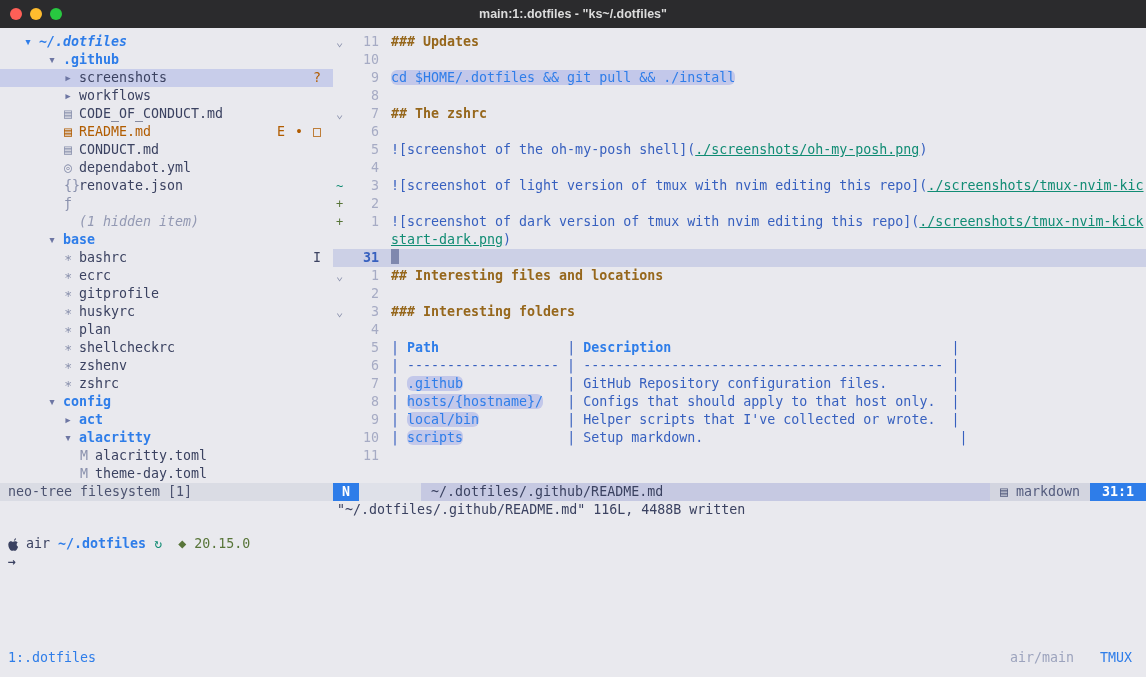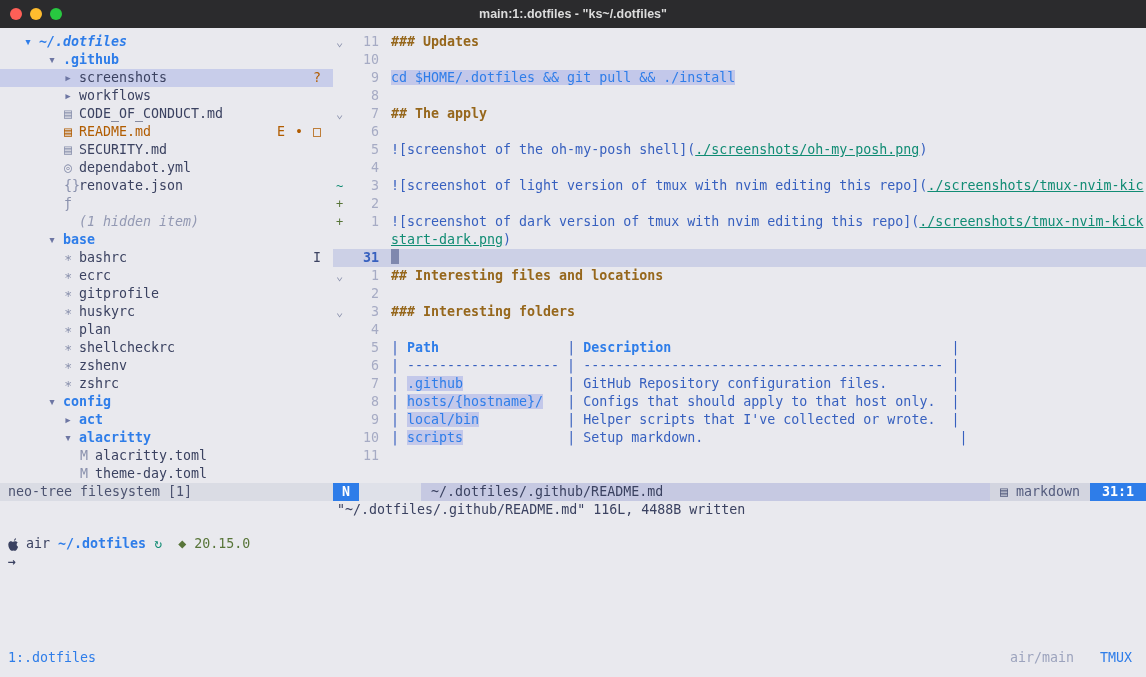--- a/index.html
+++ b/index.html
@@ -38,21 +38,21 @@
   .erow { height:18px; flex:none; display:flex; white-space:pre; overflow:hidden; }
   .erow.cur { background:#ccd0e6; }
   .emark { width:16px; flex:none; padding-left:3px; font-size:12px; color:#8a91ad; }
   .emark.add{ color:#587539; } .emark.change{ color:#118c74; } .emark.fold{ color:#8a91ad; }
   .enum { width:30px; flex:none; text-align:right; color:#a6abc4; }
   .enum.curn { color:#3760bf; font-weight:700; }
   .etext { padding-left:12px; flex:1; min-width:0; }
   .sg-fg{ color:#3760bf; }
   .sg-h{ color:#96671c; font-weight:700; }
   .sg-url{ color:#118c74; text-decoration:underline; }
-  .sg-code{ color:#2e7de9; background:#c3c8ea; border-radius:0; }
+  .sg-code{ color:#2e7de9; background:#c3c8ea; border-radius:6px; }
   .sg-th{ color:#2e7de9; font-weight:700; }
   .sg-pipe{ color:#3760bf; }
   .cursorblk { display:inline-block; width:8px; height:15px; background:#7f88ae; vertical-align:-2px; }
 
   .statusline { margin-top:auto; height:18px; flex:none; display:flex; line-height:18px; white-space:pre; }
   .st-mode { background:#2e7de9; color:#fff; font-weight:700; padding:0 9px; }
   .st-info { background:#d3d5e0; color:#545c7e; padding:0 10px; }
   .st-gap  { background:#dfe1e9; width:62px; }
   .st-path { background:#c6c9e2; color:#3b4261; flex:1; padding:0 10px; overflow:hidden; }
   .st-ft   { background:#d3d5e0; color:#545c7e; padding:0 10px; }
@@ -93,21 +93,21 @@
 
     <div class="nvim">
       <div class="sidebar">
         <div id="tree-rows">
             <div class="srow" style="padding-left: 24px;"><span class="s-slot a-blue">▾</span><span class="l-root">~/.dotfiles</span></div>
             <div class="srow" style="padding-left: 48px;"><span class="s-slot a-nav">▾</span><span class="l-dir">.github</span></div>
             <div class="srow sel" style="padding-left: 64px;"><span class="s-slot a-nav">▸</span><span class="l-file">screenshots</span><span class="badges"><span class="b-orange">?</span></span></div>
             <div class="srow" style="padding-left: 64px;"><span class="s-slot a-nav">▸</span><span class="l-file">workflows</span></div>
             <div class="srow" style="padding-left: 64px;"><span class="s-slot ic">▤</span><span class="l-file">CODE_OF_CONDUCT.md</span></div>
             <div class="srow" style="padding-left: 64px;"><span class="s-slot ic-orange">▤</span><span class="l-orange">README.md</span><span class="badges"><span class="b-orange">E</span><span class="b-orange">•</span><span class="b-orange">□</span></span></div>
-            <div class="srow" style="padding-left: 64px;"><span class="s-slot ic">▤</span><span class="l-file">SECURITY.md</span></div>
+            <div class="srow" style="padding-left: 64px;"><span class="s-slot ic">▤</span><span class="l-file">CONDUCT.md</span></div>
             <div class="srow" style="padding-left: 64px;"><span class="s-slot ic">◎</span><span class="l-file">dependabot.yml</span></div>
             <div class="srow" style="padding-left: 64px;"><span class="s-slot ic">{}</span><span class="l-file">renovate.json</span></div>
             <div class="srow" style="padding-left: 64px;"><span class="s-slot ic">ƒ</span></div>
             <div class="srow" style="padding-left: 64px;"><span class="s-slot"></span><span class="l-hidden">(1 hidden item)</span></div>
             <div class="srow" style="padding-left: 48px;"><span class="s-slot a-nav">▾</span><span class="l-dir">base</span></div>
             <div class="srow" style="padding-left: 64px;"><span class="s-slot ic">∗</span><span class="l-file">bashrc</span><span class="badges"><span class="b-dark">I</span></span></div>
             <div class="srow" style="padding-left: 64px;"><span class="s-slot ic">∗</span><span class="l-file">ecrc</span></div>
             <div class="srow" style="padding-left: 64px;"><span class="s-slot ic">∗</span><span class="l-file">gitprofile</span></div>
             <div class="srow" style="padding-left: 64px;"><span class="s-slot ic">∗</span><span class="l-file">huskyrc</span></div>
             <div class="srow" style="padding-left: 64px;"><span class="s-slot ic">∗</span><span class="l-file">plan</span></div>
@@ -122,21 +122,21 @@
           </div>
         <div class="sstatus">neo-tree filesystem [1]</div>
       </div>
 
       <div class="editor">
         <div id="editor-rows">
             <div class="erow"><span class="emark fold">⌄</span><span class="enum">11</span><span class="etext"><span class="sg-h">### Updates</span></span></div>
             <div class="erow"><span class="emark "></span><span class="enum">10</span><span class="etext"></span></div>
             <div class="erow"><span class="emark "></span><span class="enum">9</span><span class="etext"><span class="sg-code">cd $HOME/.dotfiles &amp;&amp; git pull &amp;&amp; ./install</span></span></div>
             <div class="erow"><span class="emark "></span><span class="enum">8</span><span class="etext"></span></div>
-            <div class="erow"><span class="emark fold">⌄</span><span class="enum">7</span><span class="etext"><span class="sg-h">## The apply</span></span></div>
+            <div class="erow"><span class="emark fold">⌄</span><span class="enum">7</span><span class="etext"><span class="sg-h">## The zshrc</span></span></div>
             <div class="erow"><span class="emark "></span><span class="enum">6</span><span class="etext"></span></div>
             <div class="erow"><span class="emark "></span><span class="enum">5</span><span class="etext"><span class="sg-fg">![screenshot of the oh-my-posh shell](</span><span class="sg-url">./screenshots/oh-my-posh.png</span><span class="sg-fg">)</span></span></div>
             <div class="erow"><span class="emark "></span><span class="enum">4</span><span class="etext"></span></div>
             <div class="erow"><span class="emark change">~</span><span class="enum">3</span><span class="etext"><span class="sg-fg">![screenshot of light version of tmux with nvim editing this repo](</span><span class="sg-url">./screenshots/tmux-nvim-kic</span></span></div>
             <div class="erow"><span class="emark add">+</span><span class="enum">2</span><span class="etext"></span></div>
             <div class="erow"><span class="emark add">+</span><span class="enum">1</span><span class="etext"><span class="sg-fg">![screenshot of dark version of tmux with nvim editing this repo](</span><span class="sg-url">./screenshots/tmux-nvim-kick</span></span></div>
             <div class="erow"><span class="emark "></span><span class="enum"></span><span class="etext"><span class="sg-url">start-dark.png</span><span class="sg-fg">)</span></span></div>
             <div class="erow cur"><span class="emark "></span><span class="enum curn">31</span><span class="etext"><span class="cursorblk"></span></span></div>
             <div class="erow"><span class="emark fold">⌄</span><span class="enum">1</span><span class="etext"><span class="sg-h">## Interesting files and locations</span></span></div>
             <div class="erow"><span class="emark "></span><span class="enum">2</span><span class="etext"></span></div>

